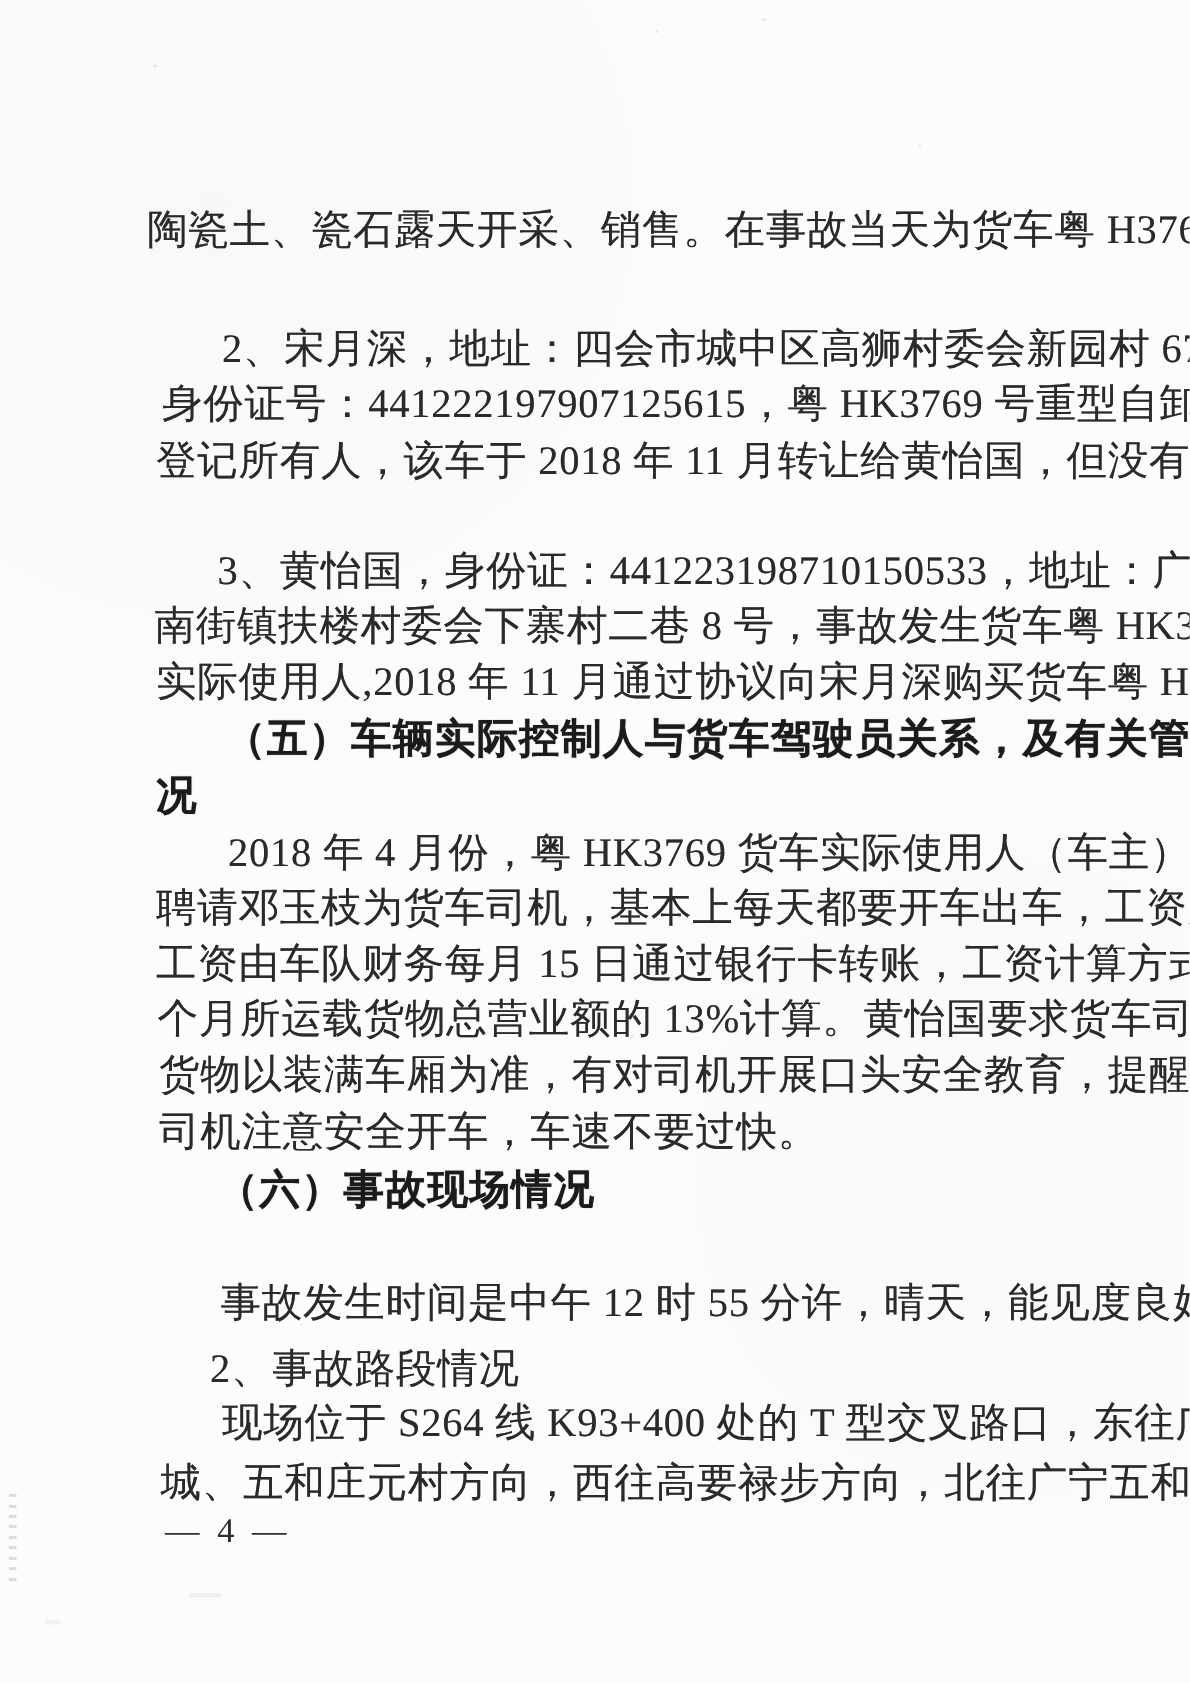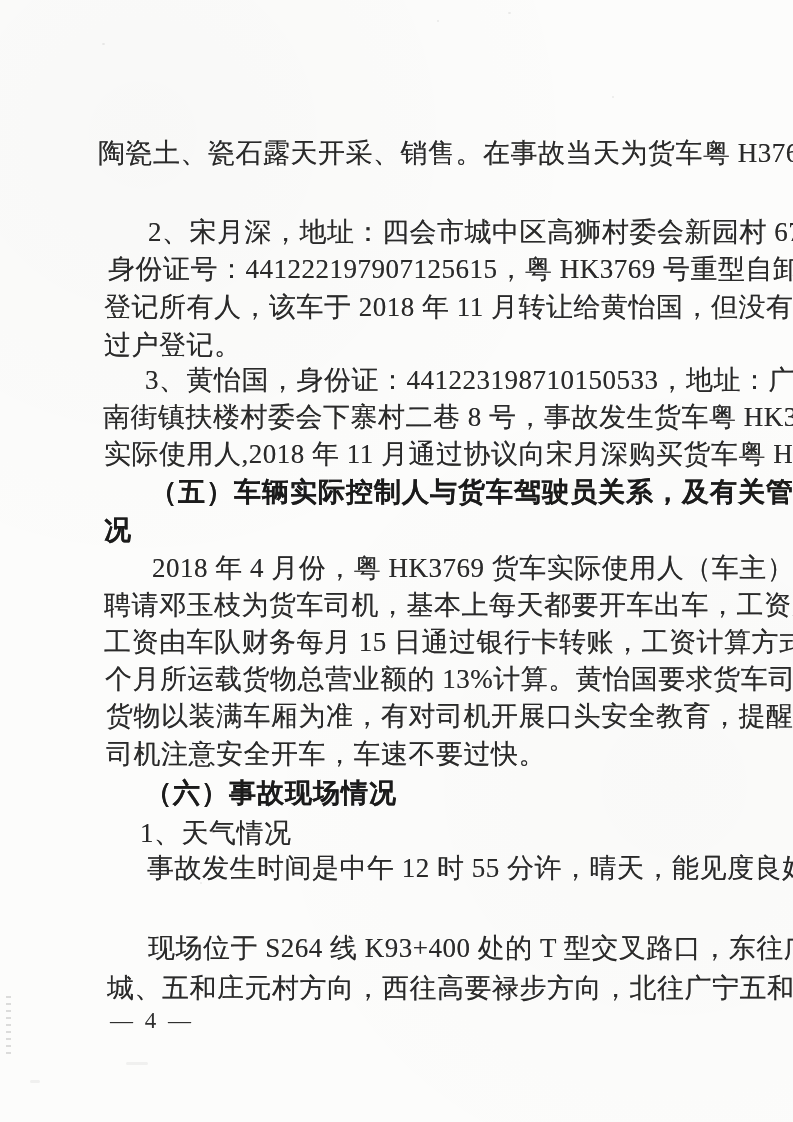--- a/index.html
+++ b/index.html
@@ -71,35 +71,34 @@
 </style>
 </head>
 <body>
 
 <div class="scan-page">
 
   <div class="line" style="top:138px; left:98px">陶瓷土、瓷石露天开采、销售。在事故当天为货车粤 H3769 装</div>
   <div class="line" style="top:217px; left:148px">2、宋月深，地址：四会市城中区高狮村委会新园村 67 号，</div>
   <div class="line" style="top:254px; left:108px">身份证号：441222197907125615，粤 HK3769 号重型自卸货车的</div>
   <div class="line" style="top:292px; left:104px">登记所有人，该车于 2018 年 11 月转让给黄怡国，但没有办理</div>
-  <div class="line" style="top:330px; left:104px">过户登记。</div>
   <div class="line" style="top:365px; left:145px">3、黄怡国，身份证：441223198710150533，地址：广宁县</div>
   <div class="line" style="top:402px; left:103px">南街镇扶楼村委会下寨村二巷 8 号，事故发生货车粤 HK3769 的</div>
   <div class="line" style="top:439px; left:104px">实际使用人,2018 年 11 月通过协议向宋月深购买货车粤 HK3769。</div>
   <div class="line heading" style="top:477px; left:150px">（五）车辆实际控制人与货车驾驶员关系，及有关管理情</div>
   <div class="line heading" style="top:515px; left:104px">况</div>
   <div class="line" style="top:553px; left:152px">2018 年 4 月份，粤 HK3769 货车实际使用人（车主）黄怡国</div>
   <div class="line" style="top:590px; left:104px">聘请邓玉枝为货车司机，基本上每天都要开车出车，工资月结，</div>
   <div class="line" style="top:627px; left:104px">工资由车队财务每月 15 日通过银行卡转账，工资计算方式按一</div>
   <div class="line" style="top:664px; left:105px">个月所运载货物总营业额的 13%计算。黄怡国要求货车司机装载</div>
   <div class="line" style="top:701px; left:106px">货物以装满车厢为准，有对司机开展口头安全教育，提醒货车</div>
   <div class="line heading" style="top:778px; left:145px">（六）事故现场情况</div>
   <div class="line" style="top:739px; left:106px">司机注意安全开车，车速不要过快。</div>
-  <div class="line" style="top:818px; left:140px">1、天气情况</div>
   <div class="line" style="top:853px; left:147px">事故发生时间是中午 12 时 55 分许，晴天，能见度良好。</div>
+  <div class="line" style="top:897px; left:140px">2、事故路段情况</div>
   <div class="line" style="top:933px; left:148px">现场位于 S264 线 K93+400 处的 T 型交叉路口，东往广宁县</div>
   <div class="line" style="top:973px; left:107px">城、五和庄元村方向，西往高要禄步方向，北往广宁五和镇府</div>
 
   <div class="pagenum" style="top:1008px; left:110px">— 4 —</div>
 
   <div class="edge-artifact"></div>
   <div class="speck" style="left:102px; top:43px;  width:3px; height:2px;"></div>
   <div class="speck" style="left:437px; top:20px;  width:2px; height:2px;"></div>
   <div class="speck" style="left:508px; top:12px;  width:3px; height:2px;"></div>
   <div class="speck" style="left:300px; top:147px; width:2px; height:2px;"></div>

